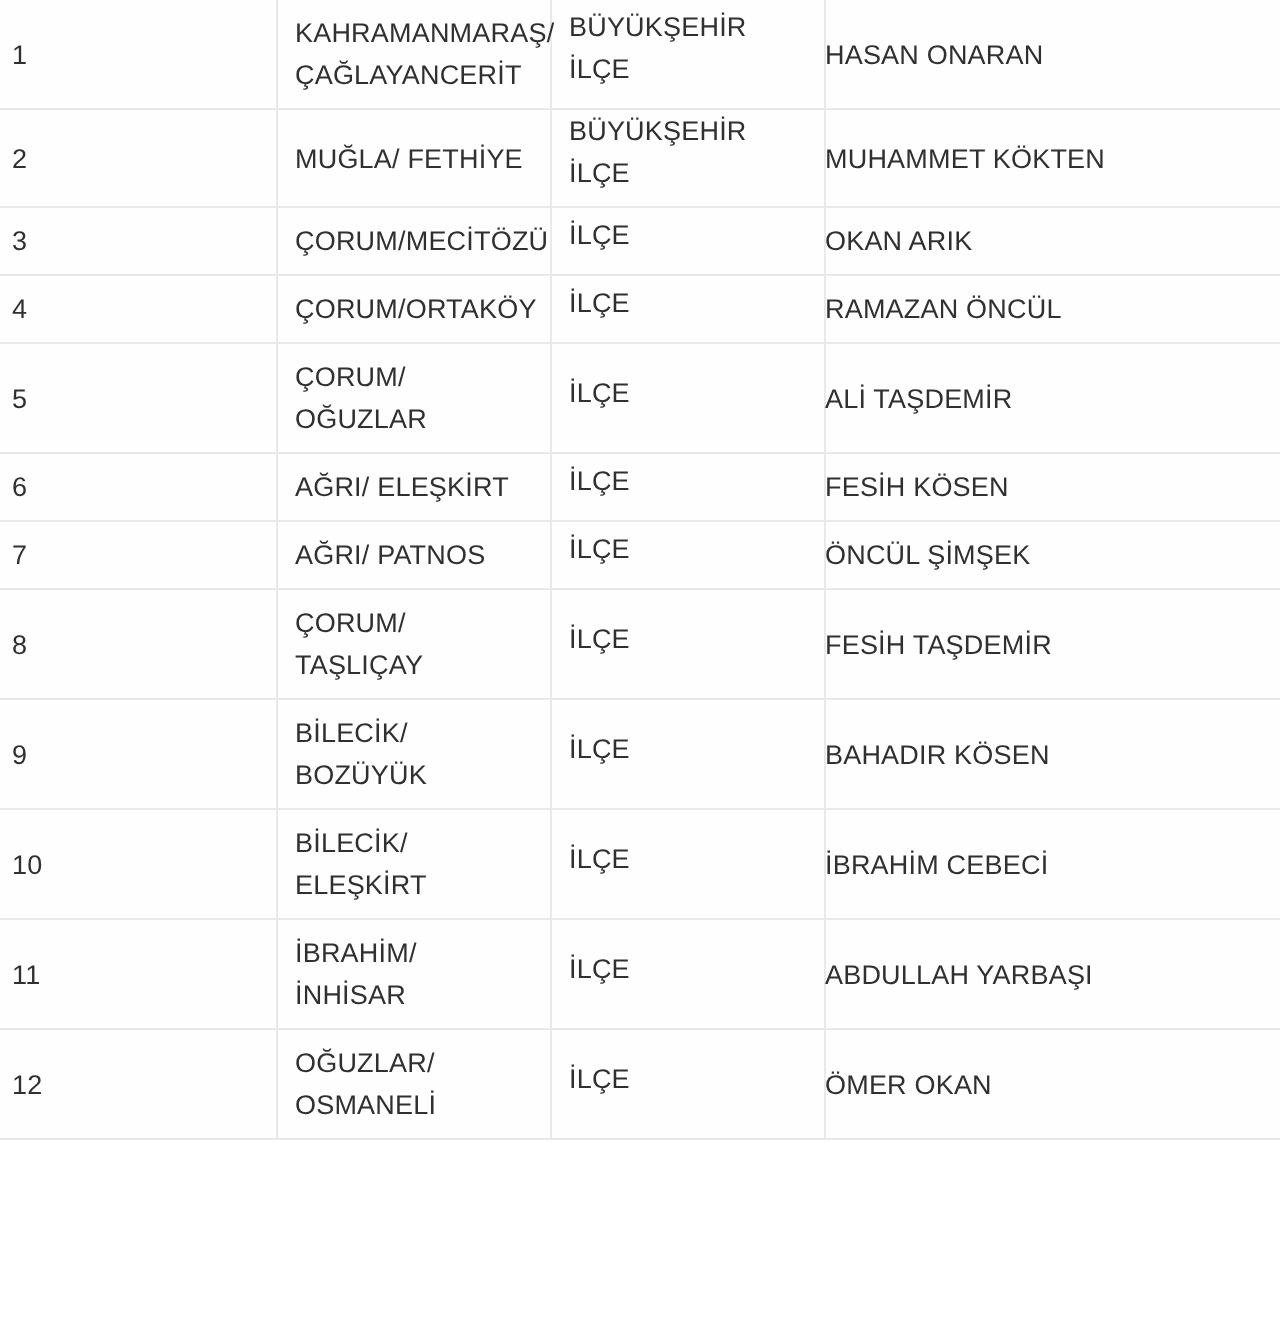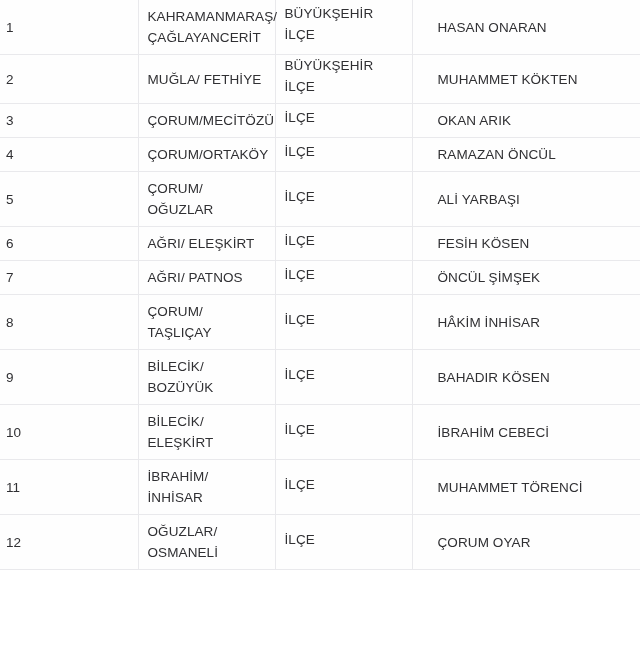--- a/index.html
+++ b/index.html
@@ -41,21 +41,21 @@
     padding: 6px 0 6px 6px;
   }
   #appointments-table td.cell-location {
     padding: 6px 10px 6px 9px;
   }
   #appointments-table td.cell-type {
     padding: 0 10px 6px 9px;
     margin-top: 32px;
   }
   #appointments-table td.cell-name {
-    padding: 6px 10px 6px 25px;
+    padding: 6px 10px 6px 0;
     border-right: none;
   }
   
   #appointments-table tr:first-child td {
     border-top: none;
   }
 </style>
 <style>#appointments-table td{border-color:#e9e9ec;color:#303033;background:#fefefe;}body{background:#ffffff;}</style></head>
 <body>
 
@@ -88,58 +88,58 @@
       <tr>
         <td class="cell-index">4</td>
         <td class="cell-location">ÇORUM/ORTAKÖY</td>
         <td class="cell-type">İLÇE</td>
         <td class="cell-name">RAMAZAN ÖNCÜL</td>
       </tr>
       <tr>
         <td class="cell-index">5</td>
         <td class="cell-location">ÇORUM/ OĞUZLAR</td>
         <td class="cell-type">İLÇE</td>
-        <td class="cell-name">ALİ YARBAŞI</td>
+        <td class="cell-name">ALİ TAŞDEMİR</td>
       </tr>
       <tr>
         <td class="cell-index">6</td>
         <td class="cell-location">AĞRI/ ELEŞKİRT</td>
         <td class="cell-type">İLÇE</td>
         <td class="cell-name">FESİH KÖSEN</td>
       </tr>
       <tr>
         <td class="cell-index">7</td>
         <td class="cell-location">AĞRI/ PATNOS</td>
         <td class="cell-type">İLÇE</td>
         <td class="cell-name">ÖNCÜL ŞİMŞEK</td>
       </tr>
       <tr>
         <td class="cell-index">8</td>
         <td class="cell-location">ÇORUM/ TAŞLIÇAY</td>
         <td class="cell-type">İLÇE</td>
-        <td class="cell-name">HÂKİM İNHİSAR</td>
+        <td class="cell-name">FESİH TAŞDEMİR</td>
       </tr>
       <tr>
         <td class="cell-index">9</td>
         <td class="cell-location">BİLECİK/ BOZÜYÜK</td>
         <td class="cell-type">İLÇE</td>
         <td class="cell-name">BAHADIR KÖSEN</td>
       </tr>
       <tr>
         <td class="cell-index">10</td>
         <td class="cell-location">BİLECİK/ ELEŞKİRT</td>
         <td class="cell-type">İLÇE</td>
         <td class="cell-name">İBRAHİM CEBECİ</td>
       </tr>
       <tr>
         <td class="cell-index">11</td>
         <td class="cell-location">İBRAHİM/ İNHİSAR</td>
         <td class="cell-type">İLÇE</td>
-        <td class="cell-name">MUHAMMET TÖRENCİ</td>
+        <td class="cell-name">ABDULLAH YARBAŞI</td>
       </tr>
       <tr>
         <td class="cell-index">12</td>
         <td class="cell-location">OĞUZLAR/ OSMANELİ</td>
         <td class="cell-type">İLÇE</td>
-        <td class="cell-name">ÇORUM OYAR</td>
+        <td class="cell-name">ÖMER OKAN</td>
       </tr>
     </tbody>
 </table>
 
 </body></html>

